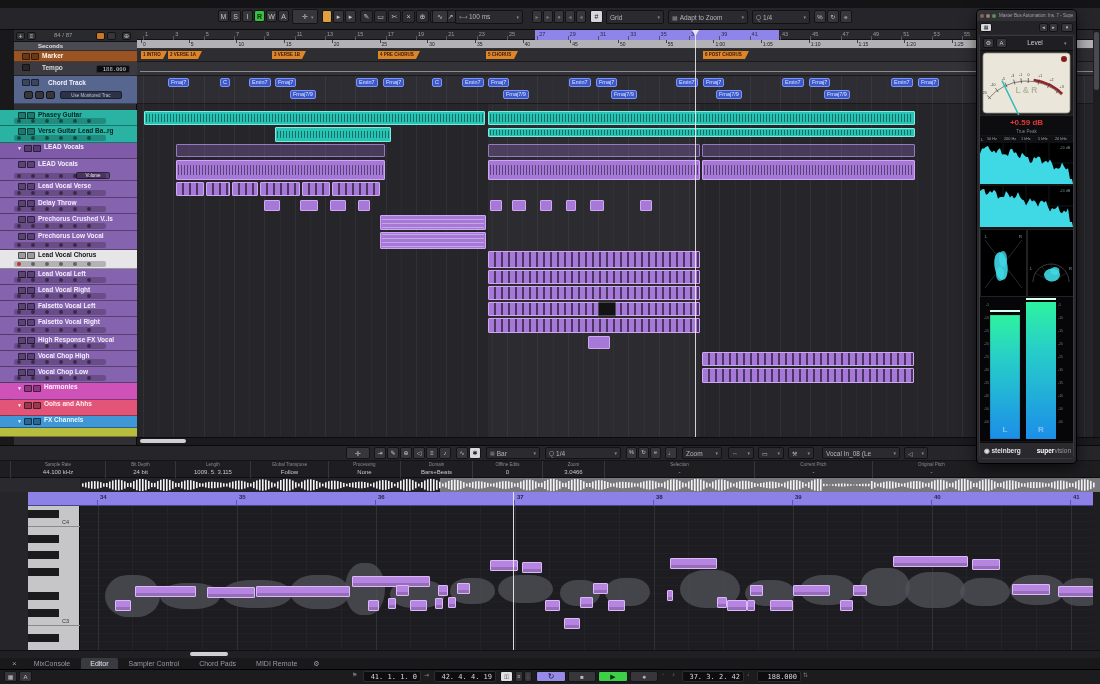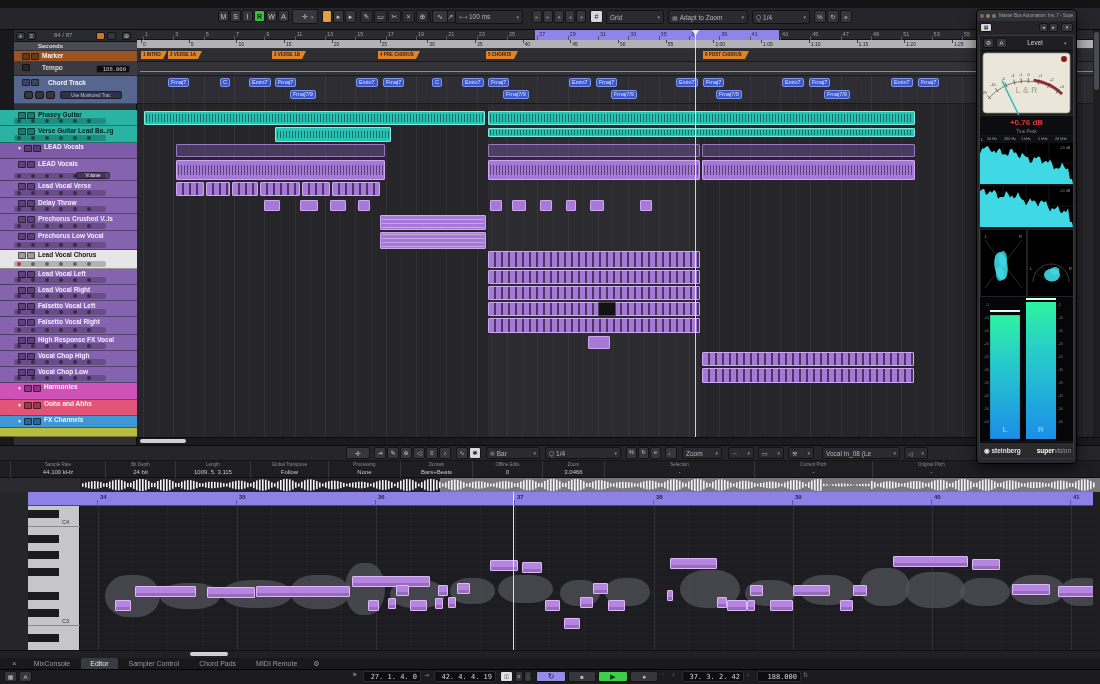--- a/index.html
+++ b/index.html
@@ -1217,21 +1217,21 @@
       <div class="tab on">Editor</div>
       <div class="tab">Sampler Control</div>
       <div class="tab">Chord Pads</div>
       <div class="tab">MIDI Remote</div>
       <div class="abs" style="position: relative; font-size: 7px; color: rgb(154, 154, 160); padding: 0px 5px;">⚙</div>
     </div>
     <div class="abs" style="left: 0px; top: 669px; width: 1100px; height: 15px; background: rgb(28, 28, 31); border-top: 1px solid rgb(0, 0, 0);"></div>
     <div class="abs btn" style="left: 4px; top: 671px; width: 13px; height: 11px; font-size: 6px;">▦</div>
     <div class="abs btn" style="left: 19px; top: 671px; width: 13px; height: 11px; font-size: 6px;">A</div>
     <div class="abs" style="left: 352px; top: 671px; width: 9px; height: 11px; font-size: 6px; color: rgb(119, 119, 125);">⚑</div>
-    <div class="abs valbox" style="left: 363px; top: 671px; width: 58px; height: 11px;">27. 1. 4. 0</div>
+    <div class="abs valbox" style="left: 363px; top: 671px; width: 58px; height: 11px;">41. 1. 1. 0</div>
     <div class="abs" style="left: 424px; top: 671px; width: 8px; height: 11px; font-size: 6px; color: rgb(119, 119, 125);">⇥</div>
     <div class="abs valbox" style="left: 434px; top: 671px; width: 62px; height: 11px;">42. 4. 4. 19</div>
     <div class="abs btn" style="left: 500px; top: 671px; width: 13px; height: 11px; background: rgb(226, 226, 230); color: rgb(34, 34, 34); font-size: 6px;">⚿</div>
     <div class="abs btn" style="left: 515px; top: 671px; width: 8px; height: 11px; font-size: 5px;">≡</div>
     <div class="abs btn" style="left: 524px; top: 671px; width: 8px; height: 11px; font-size: 5px;">⋮</div>
     <div class="abs btn" style="left: 536px; top: 671px; width: 30px; height: 11px; background: rgb(150, 140, 232); color: rgb(28, 22, 64); font-size: 8px;">↻</div>
     <div class="abs btn" style="left: 568px; top: 671px; width: 28px; height: 11px; font-size: 6px; color: rgb(184, 184, 192);">■</div>
     <div class="abs btn" style="left: 598px; top: 671px; width: 30px; height: 11px; background: rgb(62, 207, 72); color: rgb(12, 41, 14); font-size: 7px;">▶</div>
     <div class="abs btn" style="left: 630px; top: 671px; width: 28px; height: 11px; font-size: 7px; color: rgb(176, 176, 184);">●</div>
     <div class="abs" style="left: 662px; top: 671px; width: 8px; height: 11px; font-size: 6px; color: rgb(119, 119, 125);">◦</div>
@@ -1281,21 +1281,21 @@
           <text x="60.289548049181064" y="26.1931436022682" font-size="3.6" fill="#3c3a36" text-anchor="middle" font-family="Liberation Sans,sans-serif">+1</text>
           <line x1="67.54181504587572" y1="36.85788577763998" x2="69.7336707798211" y2="32.36391554614415" stroke="#3c3a36" stroke-width="0.7"></line>
           <text x="71.48715536697742" y="30.268739360947478" font-size="3.6" fill="#3c3a36" text-anchor="middle" font-family="Liberation Sans,sans-serif">+2</text>
           <line x1="76.05175081563159" y1="42.17548382687734" x2="79.13005819225988" y2="38.23543005884373" stroke="#3c3a36" stroke-width="0.7"></line>
           <text x="81.59270409356252" y="36.583387044416845" font-size="3.6" fill="#3c3a36" text-anchor="middle" font-family="Liberation Sans,sans-serif">+3</text>
           <text x="46.5" y="42" font-size="8.5" font-weight="bold" fill="#b6b2a4" text-anchor="middle" font-family="Liberation Sans,sans-serif">L &amp; R</text>
           <line x1="46.5" y1="80" x2="21.951215779811665" y2="29.667533407246644" stroke="#2fb8b8" stroke-width="1.4"></line>
           <circle cx="84" cy="8" r="3" fill="#8a1a1a"></circle>
         </svg>
         <div class="abs" style="left: 0px; top: 79px; width: 93px; height: 20px; position: absolute; background: rgb(13, 13, 15); border-top: 1px solid rgb(38, 38, 42);">
-          <div class="abs" style="left: 0px; top: 2px; width: 93px; height: 10px; position: absolute; text-align: center; font-size: 8px; font-weight: bold; color: rgb(224, 56, 56);">+0.76 dB</div>
+          <div class="abs" style="left: 0px; top: 2px; width: 93px; height: 10px; position: absolute; text-align: center; font-size: 8px; font-weight: bold; color: rgb(224, 56, 56);">+0.59 dB</div>
           <div class="abs" style="left: 0px; top: 13px; width: 93px; height: 6px; position: absolute; text-align: center; font-size: 4.5px; color: rgb(128, 128, 136);">True Peak</div>
         </div>
         <div class="abs" style="left: 0px; top: 100px; width: 93px; height: 7px; position: absolute; background: rgb(16, 16, 19);">
           <div class="abs" style="left: 1px; top: 1px; width: 5px; height: 6px; position: absolute; font-size: 4px; color: rgb(143, 168, 170);">L</div>
           <div class="abs" style="left: 7px; top: 1px; width: 16px; height: 6px; position: absolute; font-size: 3.8px; color: rgb(143, 168, 170);">50 Hz</div>
           <div class="abs" style="left: 24px; top: 1px; width: 16px; height: 6px; position: absolute; font-size: 3.8px; color: rgb(143, 168, 170);">200 Hz</div>
           <div class="abs" style="left: 41px; top: 1px; width: 16px; height: 6px; position: absolute; font-size: 3.8px; color: rgb(143, 168, 170);">1 kHz</div>
           <div class="abs" style="left: 58px; top: 1px; width: 16px; height: 6px; position: absolute; font-size: 3.8px; color: rgb(143, 168, 170);">5 kHz</div>
           <div class="abs" style="left: 75px; top: 1px; width: 16px; height: 6px; position: absolute; font-size: 3.8px; color: rgb(143, 168, 170);">20 kHz</div>
         </div>

